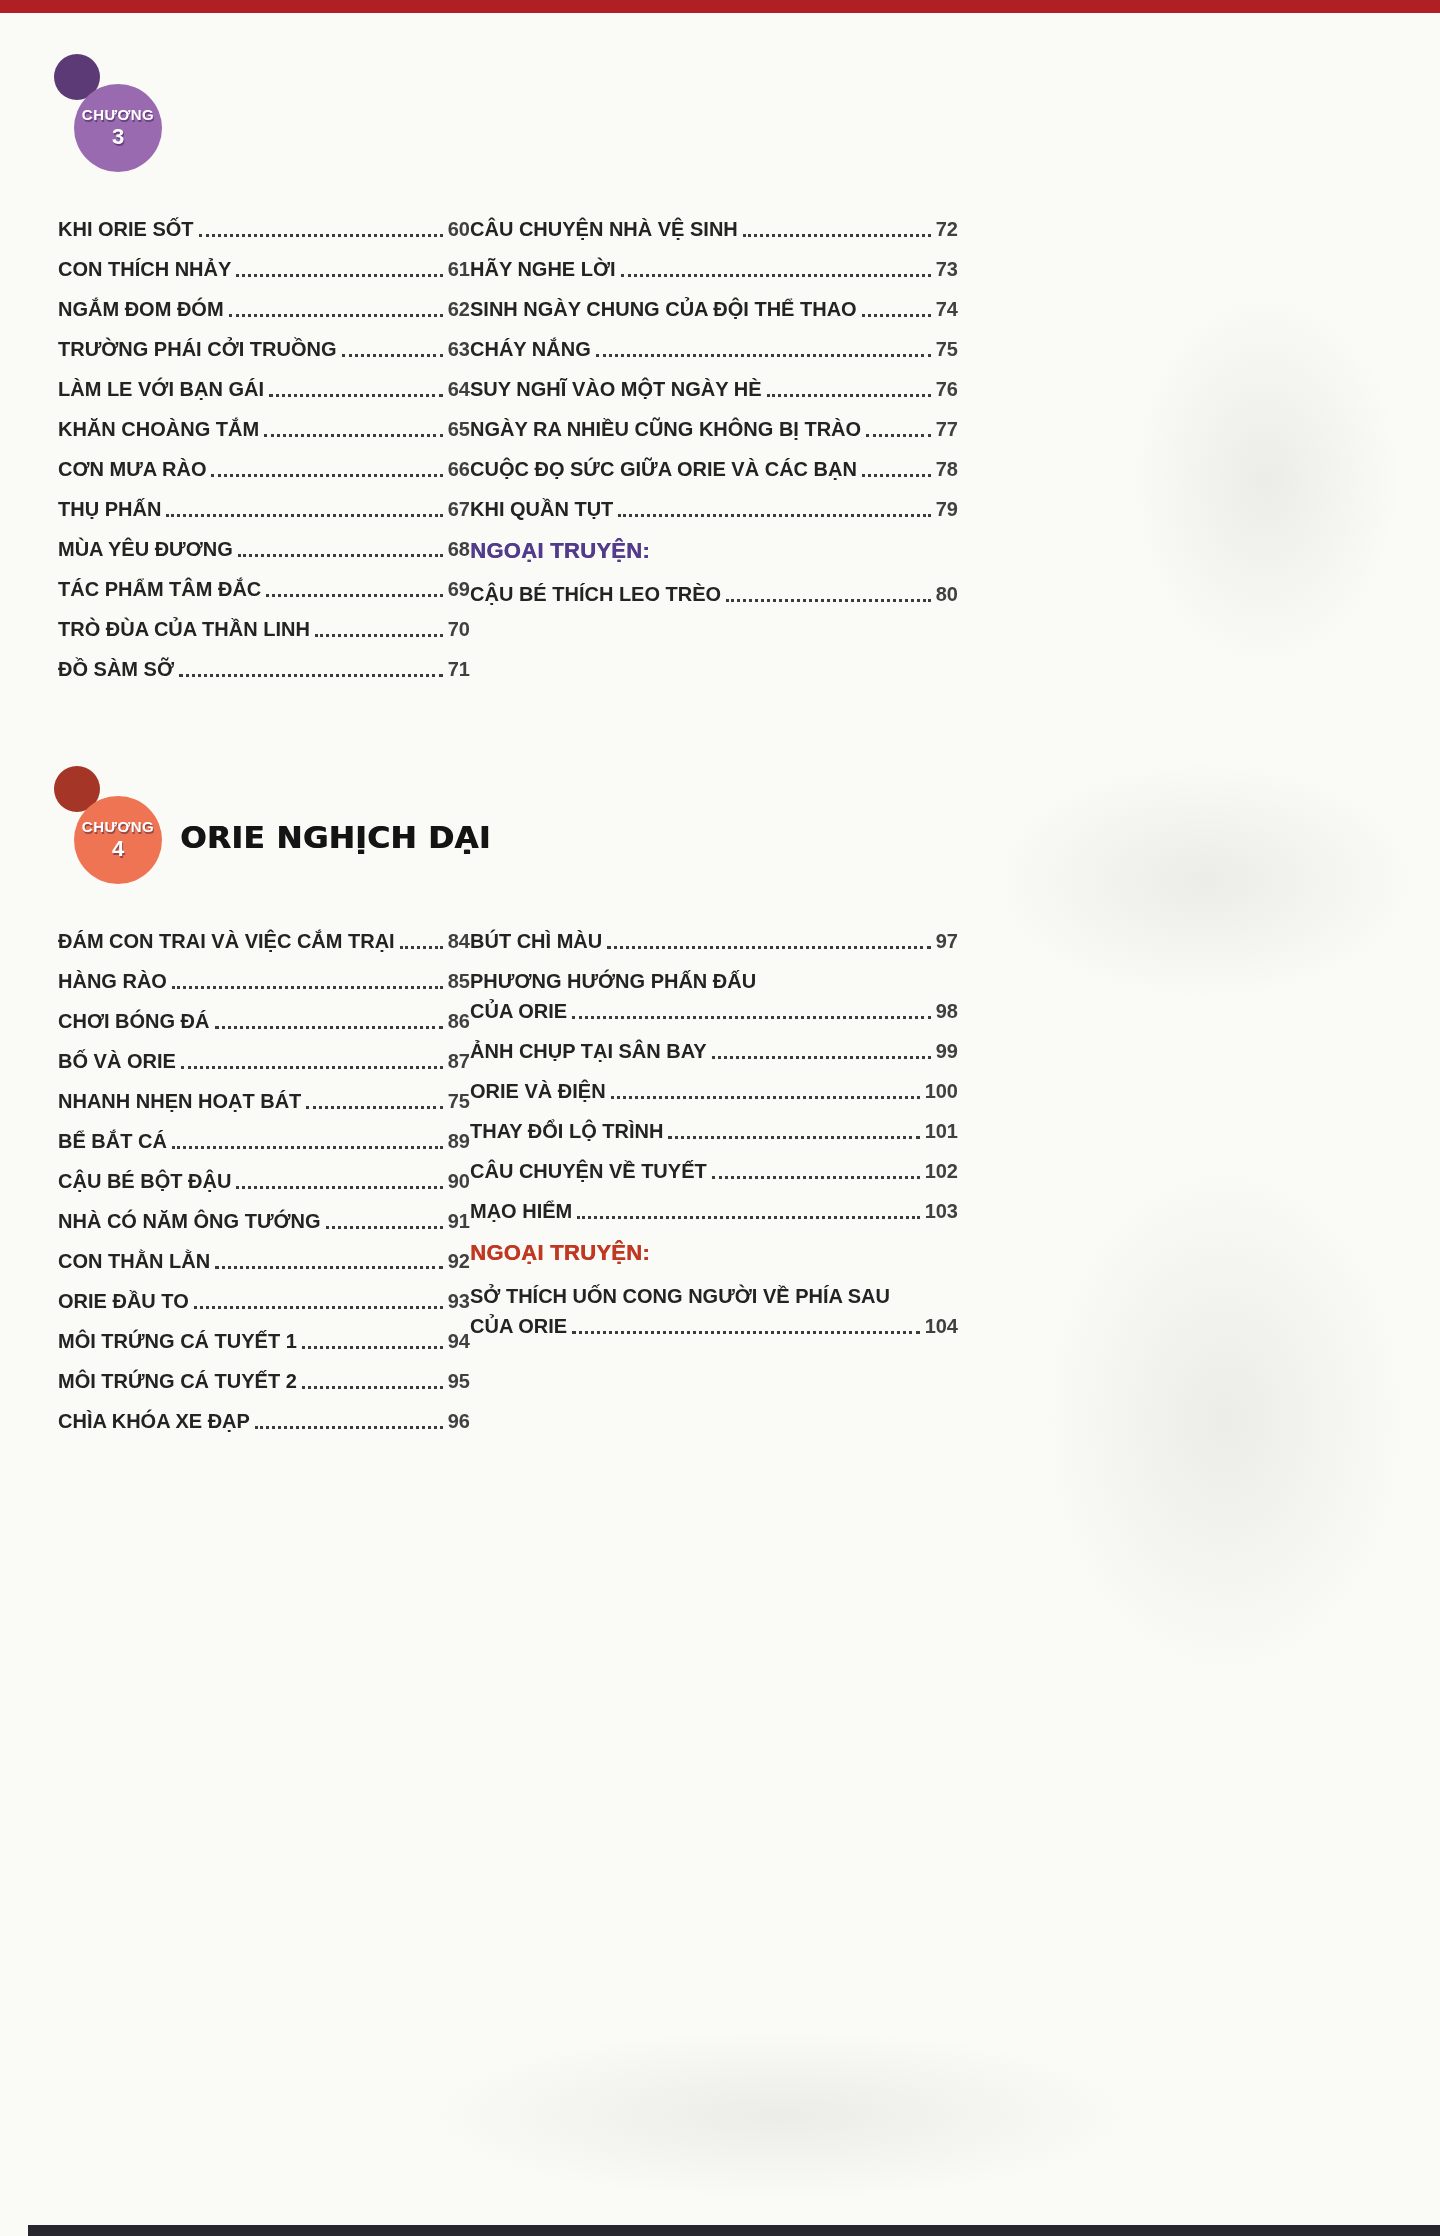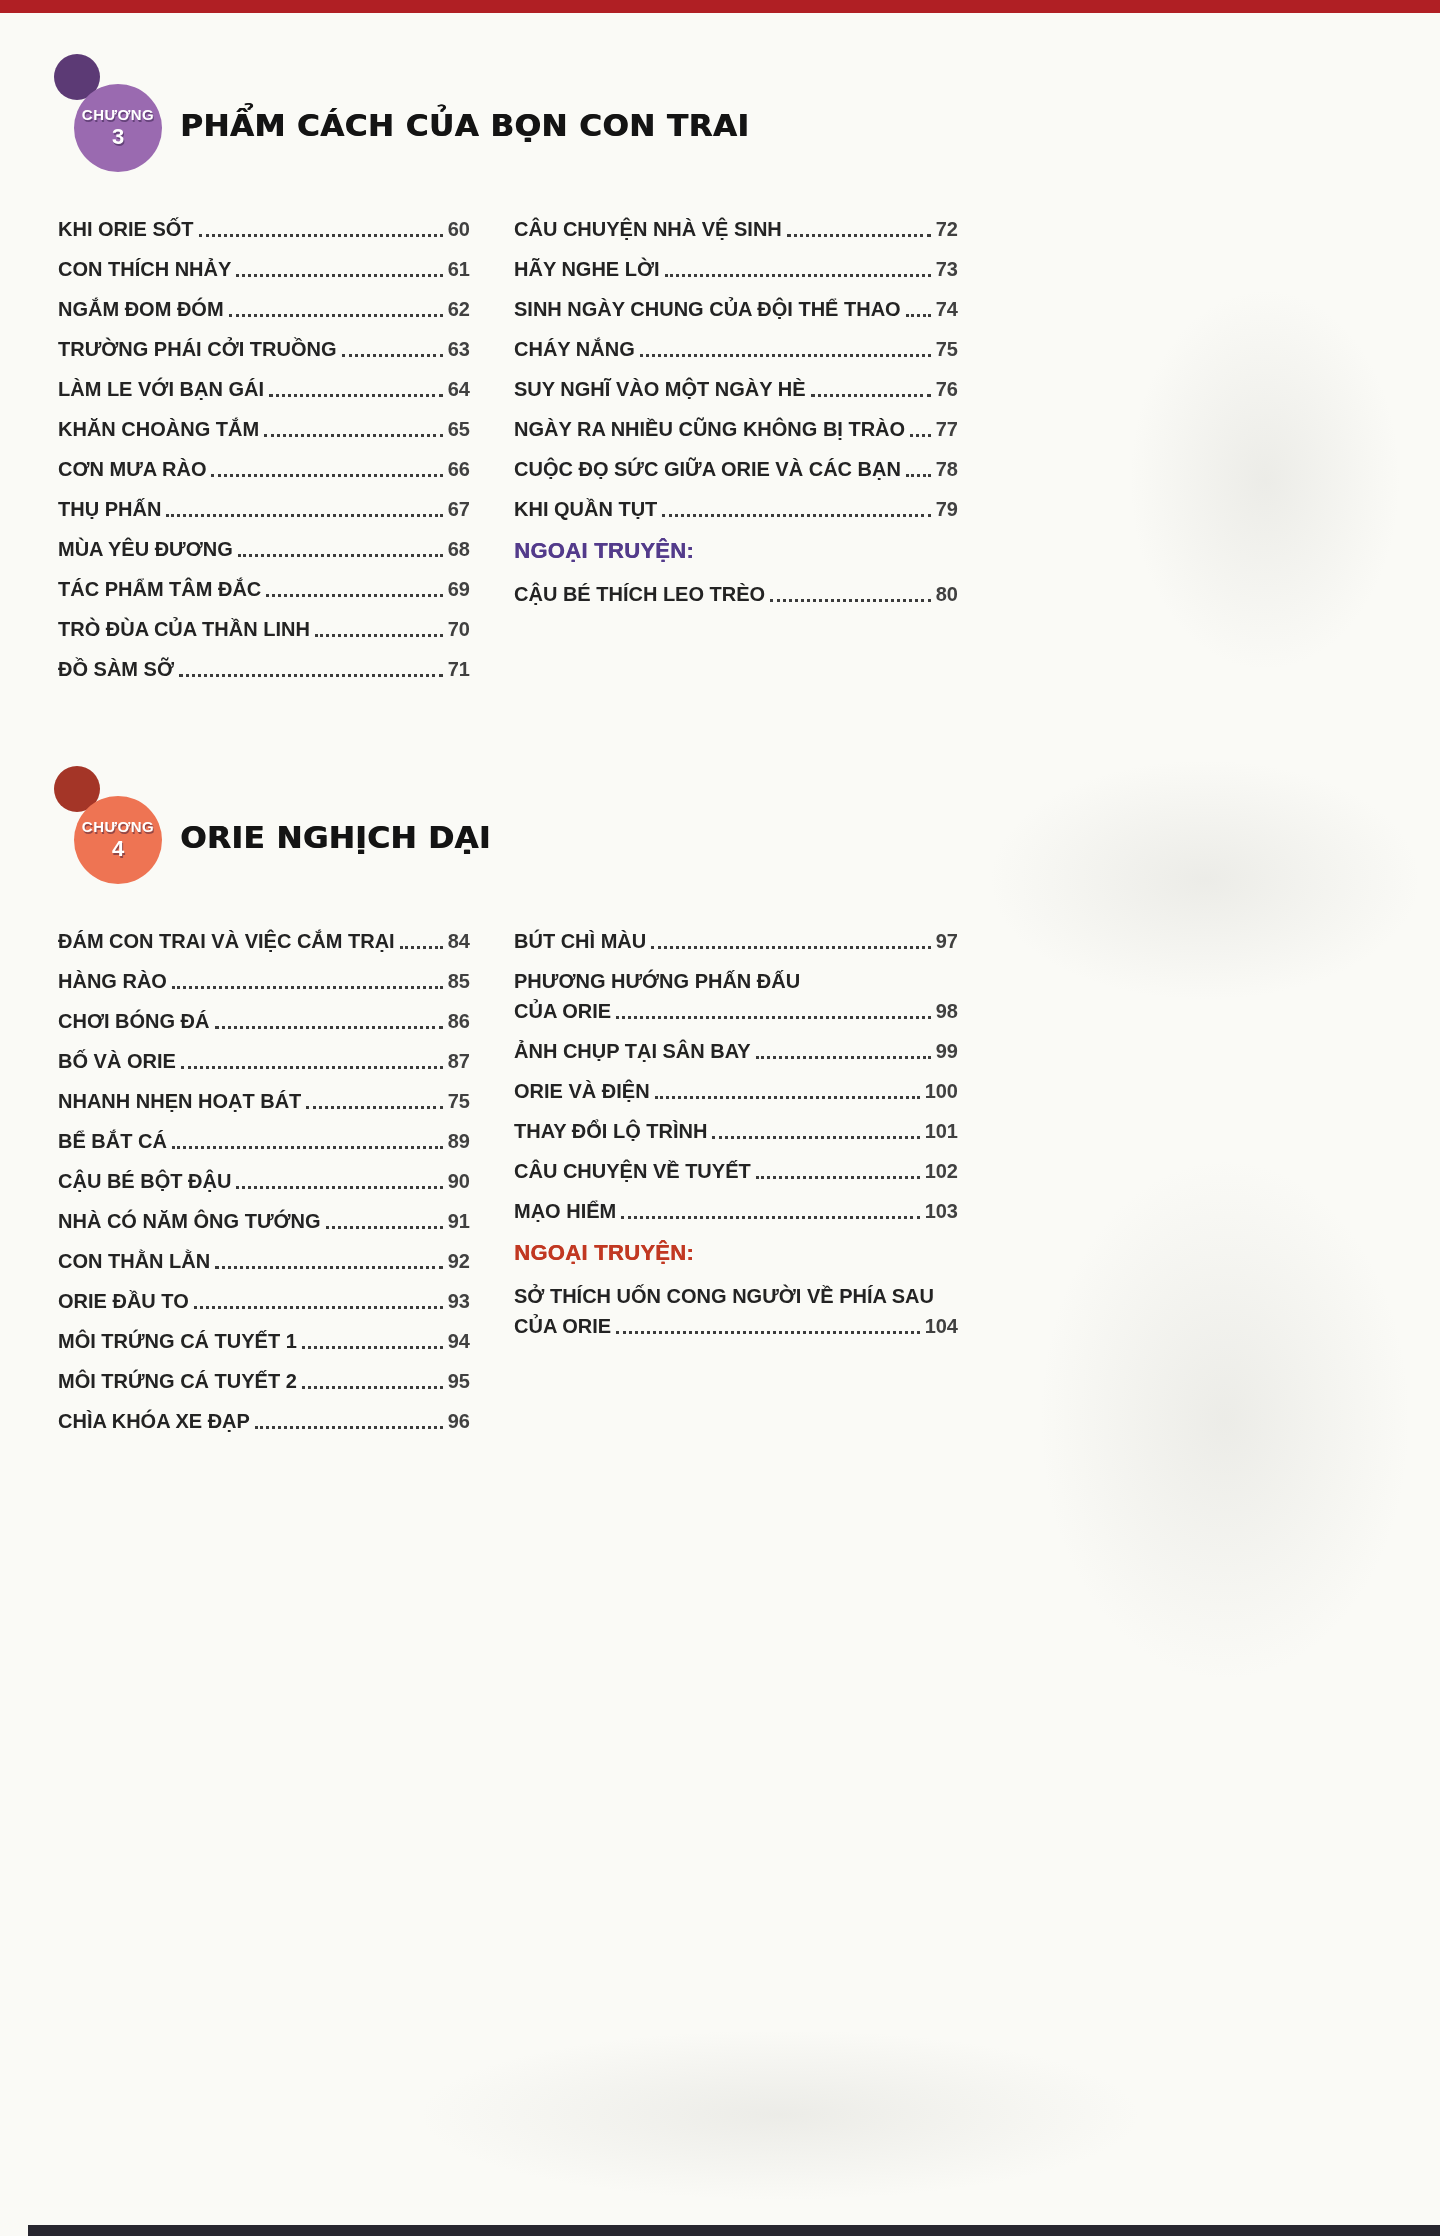--- a/index.html
+++ b/index.html
@@ -40,21 +40,21 @@
   }
   .badge-word { font-size: 15px; font-weight: bold; letter-spacing: 0.5px; }
   .badge-num  { font-size: 22px; font-weight: bold; margin-top: 1px; }
   .chapter-title {
     font-family: "DejaVu Sans", sans-serif;
     font-size: 31px; font-weight: bold; color: #141414;
     letter-spacing: 0.5px; text-shadow: 0.8px 0 0 #141414;
     white-space: nowrap;
   }
 
-  .columns { display: grid; grid-template-columns: 412px 1fr; column-gap: 44px; align-items: start; }
+  .columns { display: grid; grid-template-columns: 412px 1fr; align-items: start; }
   .toc-entry { margin-bottom: 17px; }
   .entry-pre {
     font-size: 20px; font-weight: bold; color: #232323; margin-bottom: 7px; white-space: nowrap;
   }
   .entry-line { display: flex; align-items: flex-end; }
   .entry-title { font-size: 20px; font-weight: bold; color: #232323; white-space: nowrap; }
   .leader {
     flex: 1 1 auto; min-width: 14px;
     border-bottom: 3px dotted #3b3b3b; margin: 0 5px 4px 5px;
   }
@@ -79,21 +79,20 @@
 
     <section class="chapter">
       <header class="chapter-header">
         <div class="badge">
           <span class="badge-dot" style="background: rgb(92, 58, 117);"></span>
           <span class="badge-main" style="background: rgb(154, 106, 176);">
             <span class="badge-word">CHƯƠNG</span>
             <span class="badge-num">3</span>
           </span>
         </div>
-        <h1 class="chapter-title">PHẨM CÁCH CỦA BỌN CON TRAI</h1>
       </header>
       <div class="columns">
         <div class="col">
             <div class="toc-entry">
               <div class="entry-line">
                 <span class="entry-title">KHI ORIE SỐT</span>
                 <span class="leader"></span>
                 <span class="entry-page">60</span>
               </div>
             </div>

